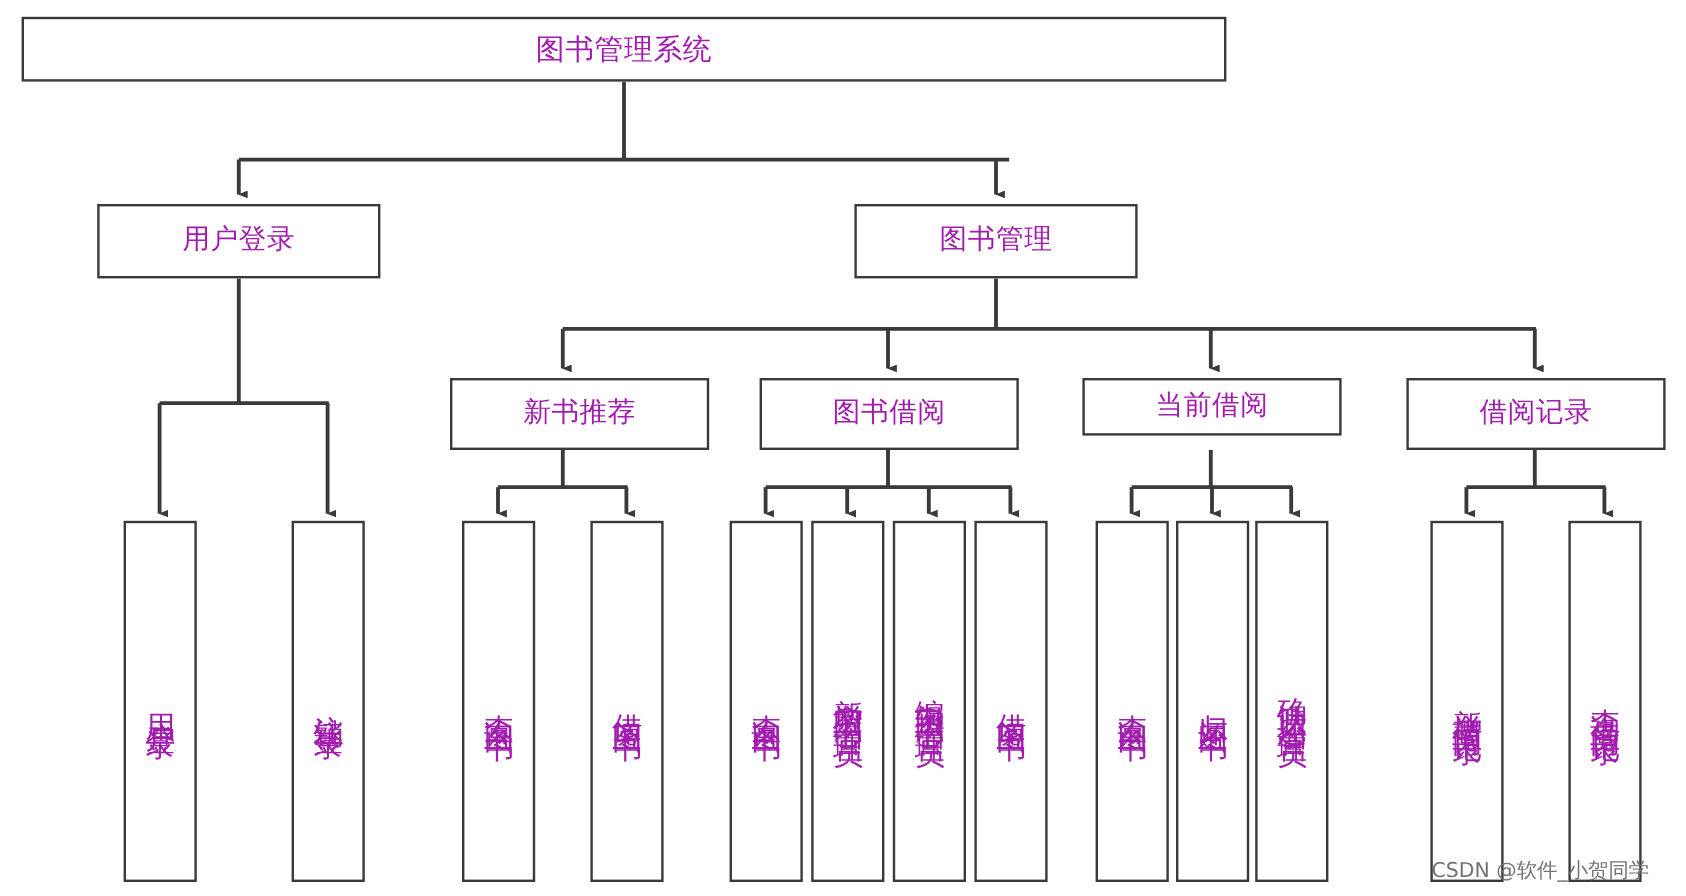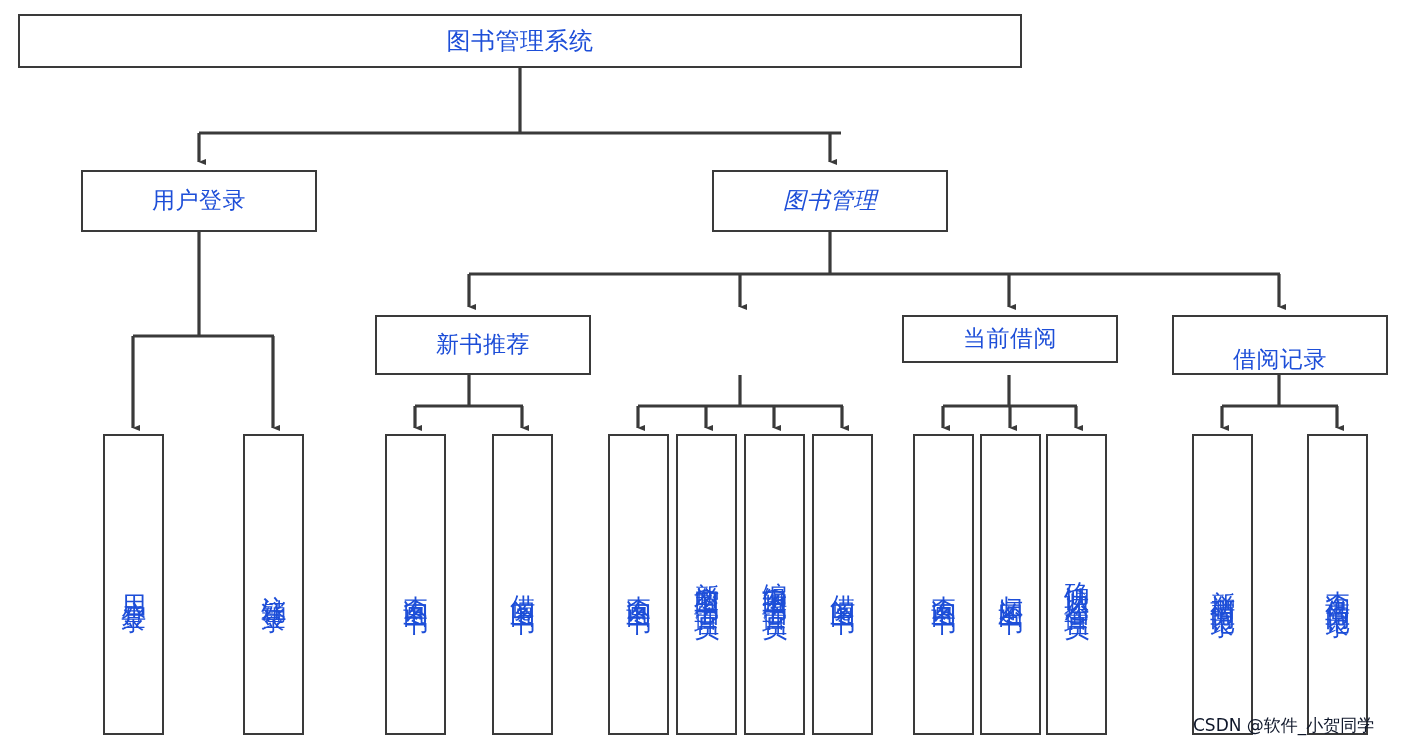--- a/index.html
+++ b/index.html
@@ -27,21 +27,21 @@
     pointer-events: none;
   }
   .node {
     position: absolute;
     box-sizing: border-box;
     background: #ffffff;
     border: 2px solid #3a3a3a;
     display: flex;
     align-items: center;
     justify-content: center;
-    color: #1d4ed8;
+    color: #a21caf;
     z-index: 2;
   }
   .node-label {
     display: block;
     text-align: center;
     line-height: 1.18;
     white-space: nowrap;
   }
   
   .node.horiz .node-label {
@@ -63,21 +63,21 @@
     line-height: 1.02;
     letter-spacing: 5px;
     white-space: nowrap;
     max-height: 100%;
   }
   #watermark {
     position: absolute;
     left: 1193px;
     top: 714px;
     font-size: 17px;
-    color: #0f172a;
+    color: #737373;
     white-space: nowrap;
     z-index: 5;
     font-family: "DejaVu Sans", "Liberation Sans", sans-serif;
   }
 </style>
 </head>
 <body>
 
 <div id="diagram-root">
 
@@ -131,31 +131,34 @@
     </g>
   </svg>
 
   <div class="node horiz root" style="left:18px; top:14px; width:1004px; height:54px;">
     <span class="node-label">图书管理系统</span>
   </div>
 
   <div class="node horiz" style="left:81px; top:170px; width:236px; height:62px;">
     <span class="node-label">用户登录</span>
   </div>
-  <div class="node horiz" style="left:712px; top:170px; width:236px; height:62px;font-style:italic;">
+  <div class="node horiz" style="left:712px; top:170px; width:236px; height:62px;">
     <span class="node-label">图书管理</span>
   </div>
 
   <div class="node horiz" style="left:362px; top:315px; width:216px; height:60px;margin-left:13px;">
     <span class="node-label">新书推荐</span>
   </div>
+  <div class="node horiz" style="left:633px; top:315px; width:216px; height:60px;">
+    <span class="node-label">图书借阅</span>
+  </div>
   <div class="node horiz" style="left:902px; top:315px; width:216px; height:48px;">
     <span class="node-label">当前借阅</span>
   </div>
-  <div class="node horiz" style="left:1172px; top:315px; width:216px; height:60px;align-items:flex-end;">
+  <div class="node horiz" style="left:1172px; top:315px; width:216px; height:60px;">
     <span class="node-label">借阅记录</span>
   </div>
 
   <div class="node vert" style="left:103px; top:434px; width:61px; height:301px;">
     <span class="node-label">用户登录</span>
   </div>
   <div class="node vert" style="left:243px; top:434px; width:61px; height:301px;">
     <span class="node-label">注销登录</span>
   </div>
 

